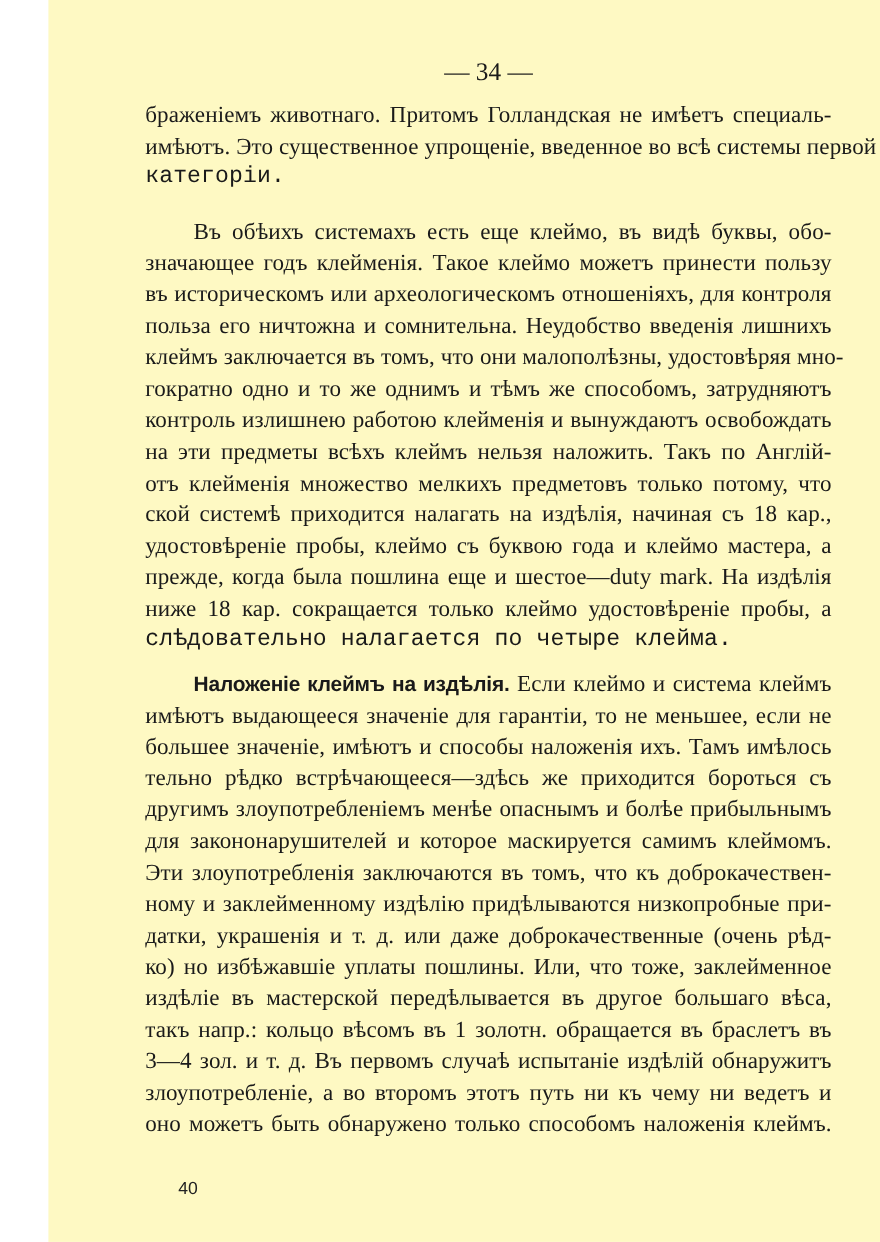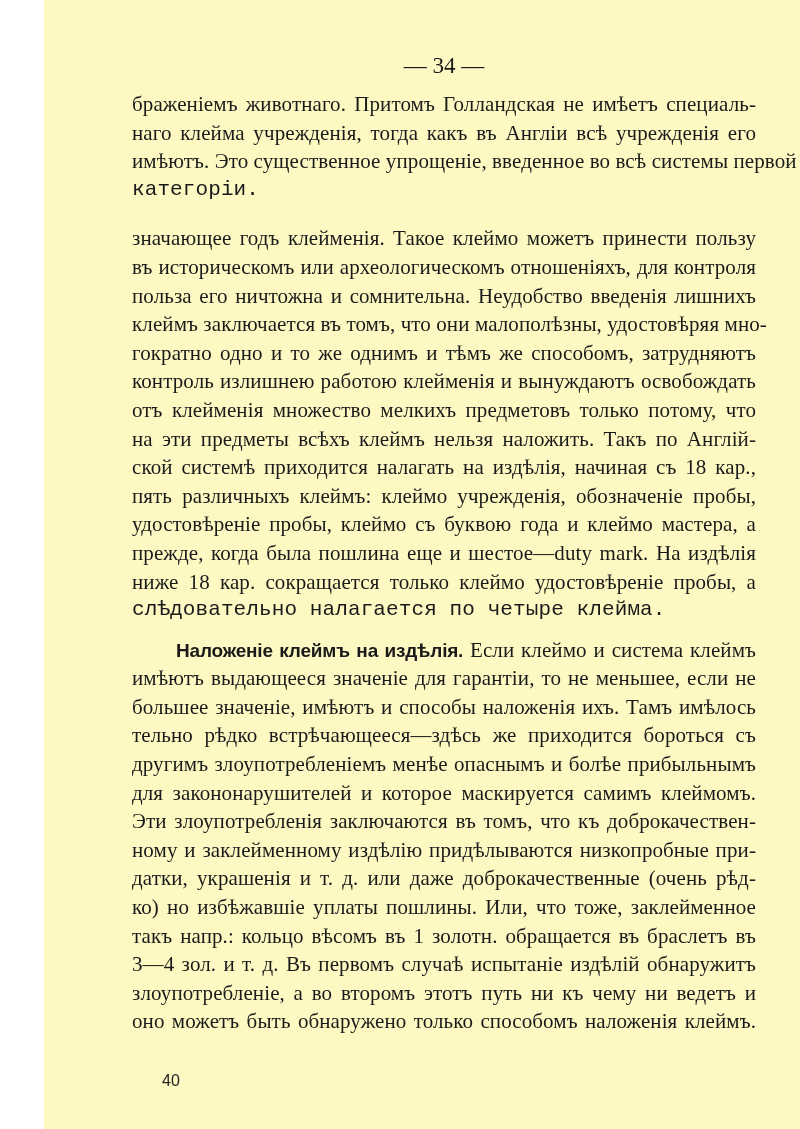--- a/index.html
+++ b/index.html
@@ -41,57 +41,57 @@
 <body>
 
 <div class="page">
 
   <div class="header">— 34 —</div>
 
   <div class="body-text">
 
     <div>
       <span class="line">браженіемъ животнаго. Притомъ Голландская не имѣетъ специаль-</span>
-      <span class="line">наго клейма учрежденія, тогда какъ въ Англіи всѣ учрежденія его</span>
       <span class="line">имѣютъ. Это существенное упрощеніе, введенное во всѣ системы первой</span>
       <span class="line last">категоріи.</span>
     </div>
 
     <div class="gap-lg"></div>
 
     <div>
+      <span class="line indent">Въ обѣихъ системахъ есть еще клеймо, въ видѣ буквы, обо-</span>
       <span class="line">значающее годъ клейменія. Такое клеймо можетъ принести пользу</span>
       <span class="line">въ историческомъ или археологическомъ отношеніяхъ, для контроля</span>
       <span class="line">польза его ничтожна и сомнительна. Неудобство введенія лишнихъ</span>
       <span class="line">клеймъ заключается въ томъ, что они малополѣзны, удостовѣряя мно-</span>
       <span class="line">гократно одно и то же однимъ и тѣмъ же способомъ, затрудняютъ</span>
       <span class="line">контроль излишнею работою клейменія и вынуждаютъ освобождать</span>
+      <span class="line">на эти предметы всѣхъ клеймъ нельзя наложить. Такъ по Англій-</span>
       <span class="line">отъ клейменія множество мелкихъ предметовъ только потому, что</span>
-      <span class="line">на эти предметы всѣхъ клеймъ нельзя наложить. Такъ по Англій-</span>
       <span class="line">ской системѣ приходится налагать на издѣлія, начиная съ 18 кар.,</span>
-      <span class="line">пять различныхъ клеймъ: клеймо учрежденія, обозначеніе пробы,</span>
       <span class="line">удостовѣреніе пробы, клеймо съ буквою года и клеймо мастера, а</span>
       <span class="line">прежде, когда была пошлина еще и шестое—duty mark. На издѣлія</span>
       <span class="line">ниже 18 кар. сокращается только клеймо удостовѣреніе пробы, а</span>
       <span class="line last">слѣдовательно налагается по четыре клейма.</span>
     </div>
 
     <div class="gap-sm"></div>
 
     <div>
       <span class="line indent"><span class="heading-run">Наложеніе клеймъ на издѣлія.</span> <span>Если клеймо и система клеймъ</span></span>
       <span class="line">имѣютъ выдающееся значеніе для гарантіи, то не меньшее, если не</span>
       <span class="line">большее значеніе, имѣютъ и способы наложенія ихъ. Тамъ имѣлось</span>
       <span class="line">тельно рѣдко встрѣчающееся—здѣсь же приходится бороться съ</span>
       <span class="line">другимъ злоупотребленіемъ менѣе опаснымъ и болѣе прибыльнымъ</span>
       <span class="line">для закононарушителей и которое маскируется самимъ клеймомъ.</span>
       <span class="line">Эти злоупотребленія заключаются въ томъ, что къ доброкачествен-</span>
       <span class="line">ному и заклейменному издѣлію придѣлываются низкопробные при-</span>
       <span class="line">датки, украшенія и т. д. или даже доброкачественные (очень рѣд-</span>
       <span class="line">ко) но избѣжавшіе уплаты пошлины. Или, что тоже, заклейменное</span>
+      <span class="line">издѣліе въ мастерской передѣлывается въ другое большаго вѣса,</span>
       <span class="line">такъ напр.: кольцо вѣсомъ въ 1 золотн. обращается въ браслетъ въ</span>
       <span class="line">3—4 зол. и т. д. Въ первомъ случаѣ испытаніе издѣлій обнаружитъ</span>
       <span class="line">злоупотребленіе, а во второмъ этотъ путь ни къ чему ни ведетъ и</span>
       <span class="line">оно можетъ быть обнаружено только способомъ наложенія клеймъ.</span>
     </div>
 
     <div class="gap-sm"></div>
 
   </div>
 

